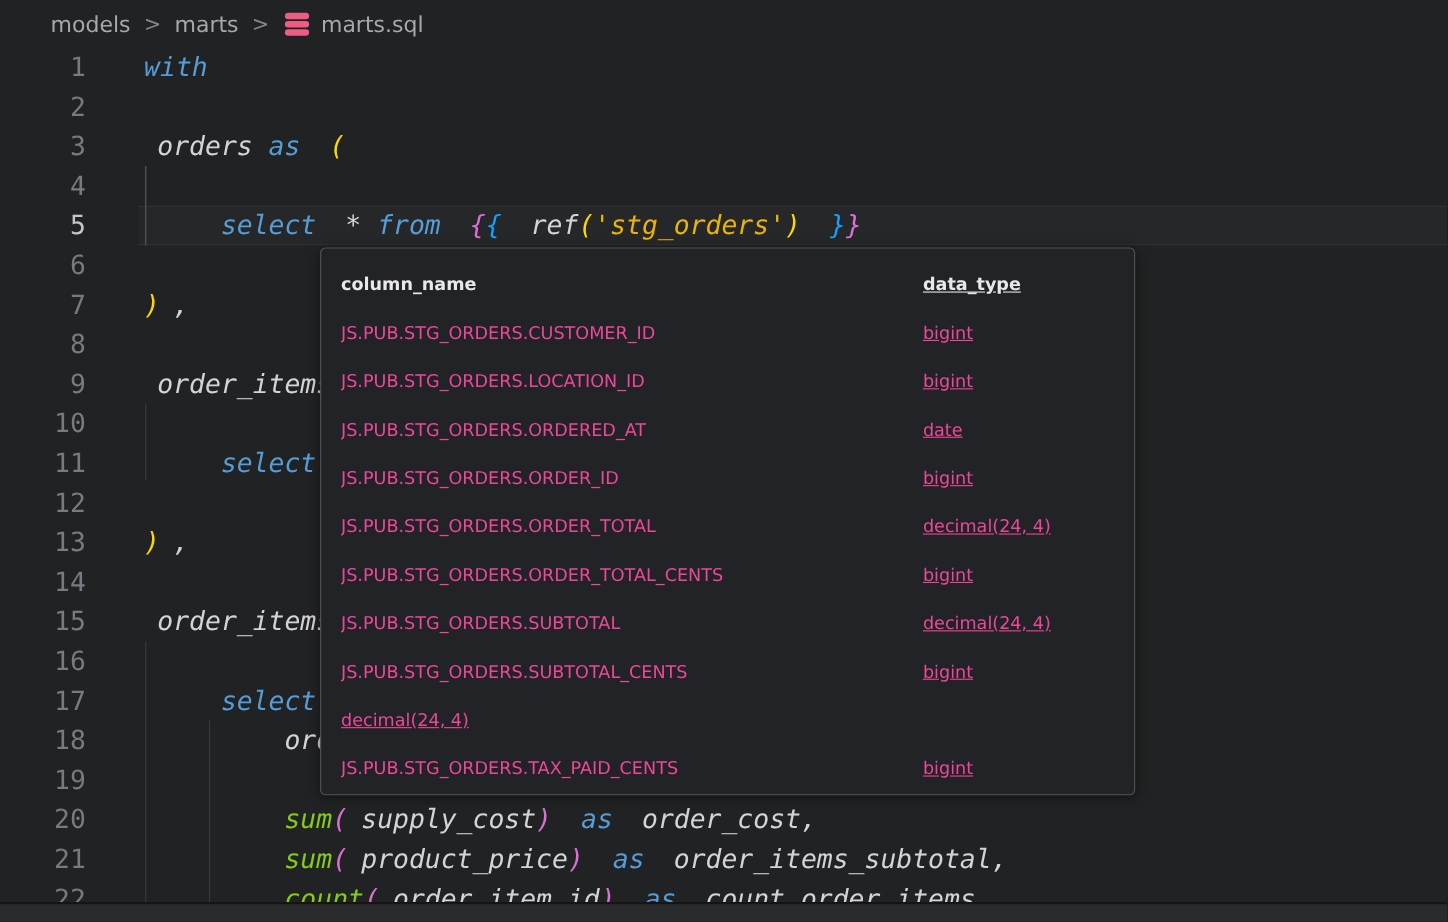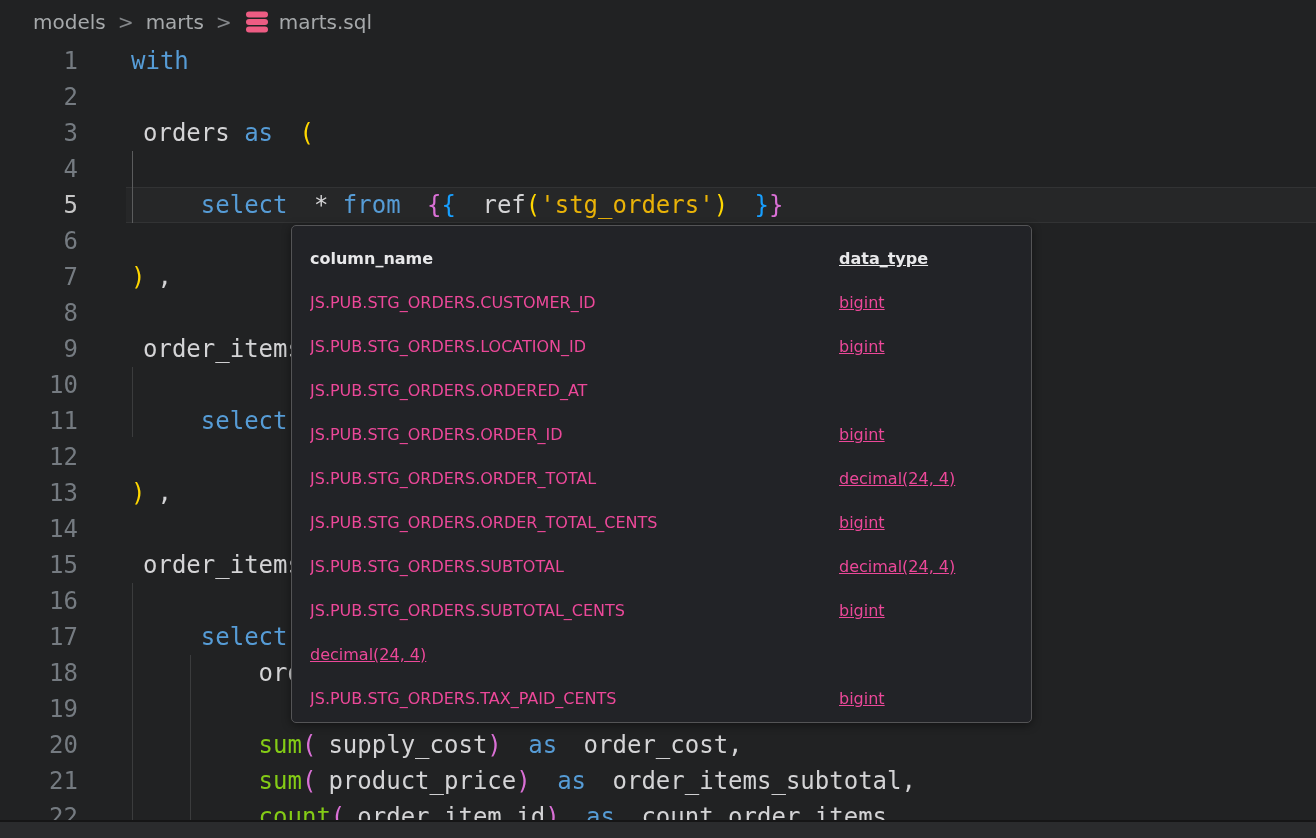--- a/index.html
+++ b/index.html
@@ -4,41 +4,41 @@
 <style>
   html,body{margin:0;padding:0;background:#212223;}
   #page{
     position:relative;width:1316px;height:838px;overflow:hidden;
     background:#212223;
     font-family:"DejaVu Sans",sans-serif;
   }
 
   
   .breadcrumb{
-    position:absolute;top:0;left:0;right:0;height:43px;
+    position:absolute;top:0;left:13px;right:0;height:43px;
     display:flex;align-items:center;padding-left:33px;
     font-size:20px;color:#a6a9ab;
   }
   .crumb{cursor:pointer;}
   .crumb-sep{color:#84878a;margin:0 12px;font-size:19px;}
   .crumb-icon{display:inline-flex;align-items:center;margin-right:9px;}
 
   
   .code-area{
     position:absolute;top:43px;left:0;right:0;
     font-family:"DejaVu Sans Mono",monospace;
     font-size:24px;z-index:1;
   }
   .line{height:36px;line-height:36px;display:flex;white-space:pre;}
   .ln{
     width:78px;text-align:right;color:#757b81;flex:0 0 78px;
     user-select:none;
   }
   .ln.active{color:#c6c6c6;}
-  .code{padding-left:53px;color:#d4d4d6;}
+  .code{padding-left:53px;color:#d4d4d6;font-style:italic;}
   .tk-kw{color:#569cd6;}
   .tk-pl{color:#d4d4d6;margin-left:12px;}
   .tk-fn{color:#84cc16;}
   .tk-str{color:#eab308;}
   .tk-b1{color:#ffd700;}
   .tk-b2{color:#da70d6;}
   .tk-b3{color:#179fff;}
 
   .current-line{
     position:absolute;left:126px;right:0;top:187px;height:36px;
@@ -133,20 +133,21 @@
       <div class="hp-row hp-data">
         <span class="hp-col-name">JS.PUB.STG_ORDERS.CUSTOMER_ID</span>
         <span class="hp-col-type">bigint</span>
       </div>
       <div class="hp-row hp-data">
         <span class="hp-col-name">JS.PUB.STG_ORDERS.LOCATION_ID</span>
         <span class="hp-col-type">bigint</span>
       </div>
       <div class="hp-row hp-data">
         <span class="hp-col-name">JS.PUB.STG_ORDERS.ORDERED_AT</span>
+        <span class="hp-col-type">date</span>
       </div>
       <div class="hp-row hp-data">
         <span class="hp-col-name">JS.PUB.STG_ORDERS.ORDER_ID</span>
         <span class="hp-col-type">bigint</span>
       </div>
       <div class="hp-row hp-data">
         <span class="hp-col-name">JS.PUB.STG_ORDERS.ORDER_TOTAL</span>
         <span class="hp-col-type">decimal(24, 4)</span>
       </div>
       <div class="hp-row hp-data">

